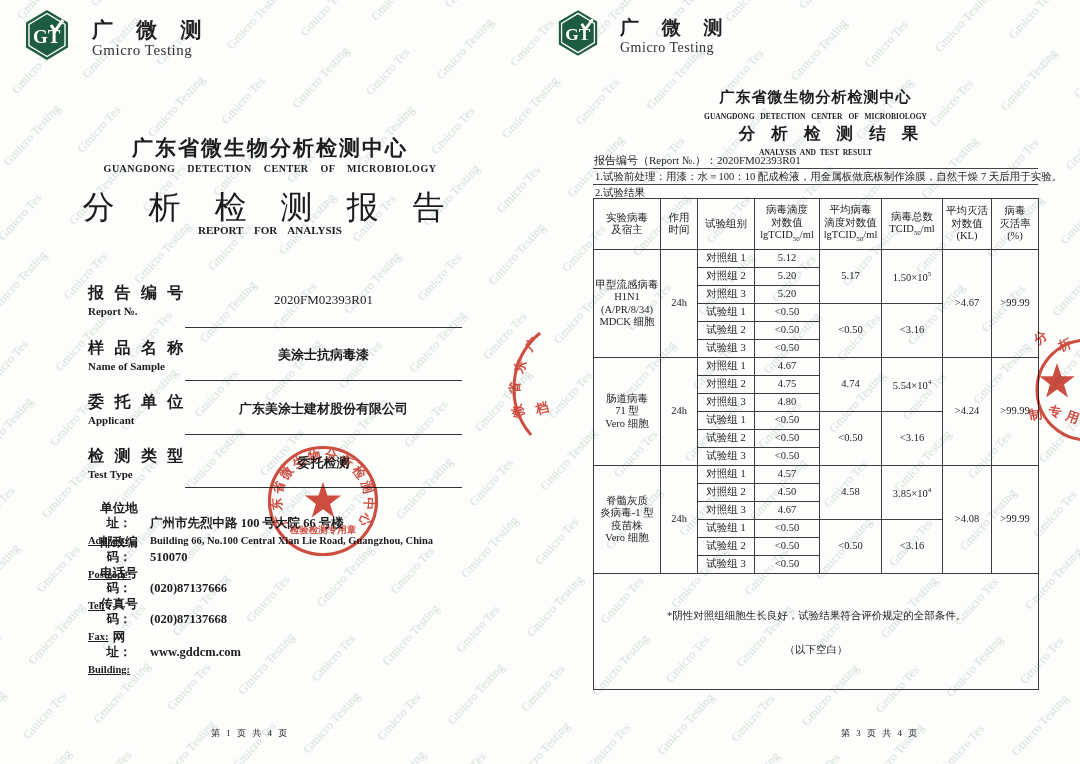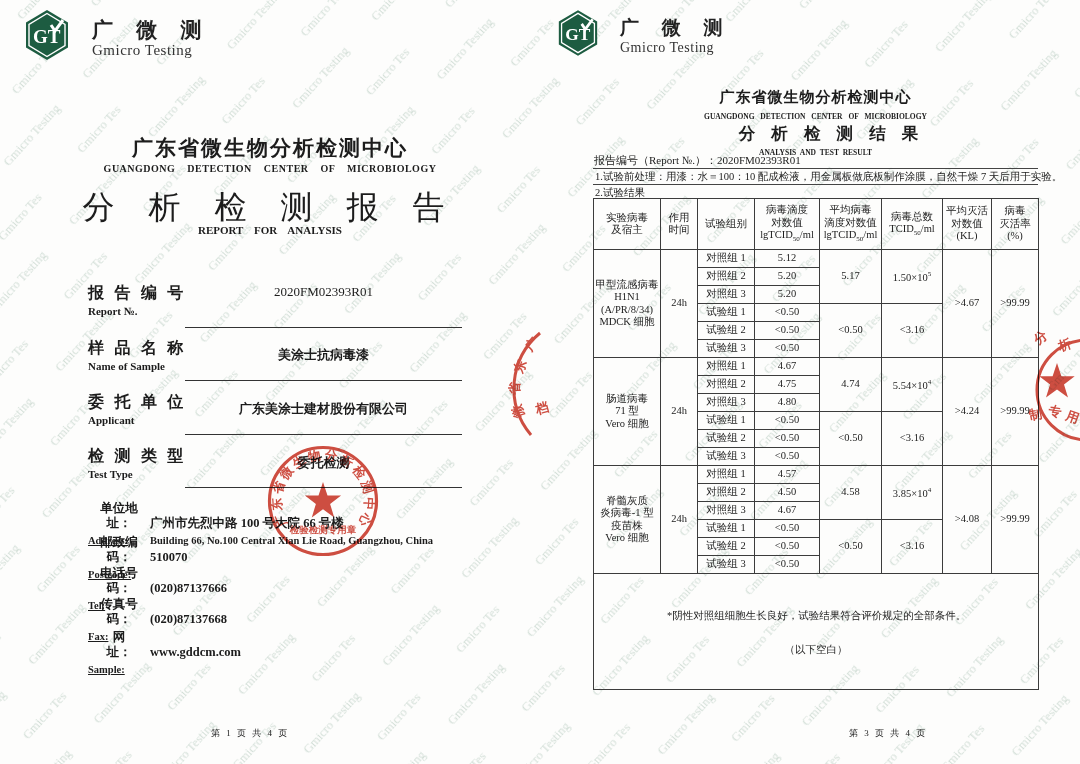--- a/index.html
+++ b/index.html
@@ -80,21 +80,21 @@
     <div class="abs logo-cn" style="left:92px;top:16px;">广 微 测</div>
     <div class="abs logo-en" style="left:92px;top:42px;">Gmicro Testing</div>
 
     <div class="abs c t1" style="left:0;top:134px;width:540px;">广东省微生物分析检测中心</div>
     <div class="abs c t1e" style="left:0;top:163px;width:540px;">GUANGDONG DETECTION CENTER OF MICROBIOLOGY</div>
     <div class="abs c t2" style="left:0;top:186px;width:540px;">分 析 检 测 报 告</div>
     <div class="abs c t2e" style="left:0;top:224px;width:540px;">REPORT FOR ANALYSIS</div>
 
     <div class="abs flab hei" style="left:88px;top:283px;">报 告 编 号</div>
     <div class="abs flabe" style="left:88px;top:305px;">Report №.</div>
-    <div class="abs fval" style="top:284px;text-align:center;">2020FM02393R01</div>
+    <div class="abs fval" style="top:292px;text-align:center;">2020FM02393R01</div>
     <div class="abs fline" style="top:327px;"></div>
 
     <div class="abs flab hei" style="left:88px;top:338px;">样 品 名 称</div>
     <div class="abs flabe" style="left:88px;top:360px;">Name of Sample</div>
     <div class="abs fval b" style="top:346px;">美涂士抗病毒漆</div>
     <div class="abs fline" style="top:380px;"></div>
 
     <div class="abs flab hei" style="left:88px;top:392px;">委 托 单 位</div>
     <div class="abs flabe" style="left:88px;top:414px;">Applicant</div>
     <div class="abs fval b" style="top:400px;">广东美涂士建材股份有限公司</div>
@@ -116,21 +116,21 @@
     <div class="abs contact" style="left:88px;top:566px;width:420px;">
       <div><span class="cnl">电话号码：</span><span class="cnv">(020)87137666</span></div>
       <div><span class="enl">Tel:</span></div>
     </div>
     <div class="abs contact" style="left:88px;top:597px;width:420px;">
       <div><span class="cnl">传真号码：</span><span class="cnv">(020)87137668</span></div>
       <div><span class="enl">Fax:</span></div>
     </div>
     <div class="abs contact" style="left:88px;top:630px;width:420px;">
       <div><span class="cnl">网　　址：</span><span class="cnv">www.gddcm.com</span></div>
-      <div><span class="enl">Sample:</span></div>
+      <div><span class="enl">Building:</span></div>
     </div>
 
     <div class="abs c foot" style="left:150px;top:727px;width:200px;">第 1 页 共 4 页</div>
   </div>
 
   <div class="pg abs" style="left:540px;top:0;width:540px;height:764px;">
 
     <div class="abs" style="left:17px;top:10px;">
       <svg width="42" height="46" viewBox="0 0 46 50">
         <polygon points="23,0 44,12.5 44,37.5 23,50 2,37.5 2,12.5" fill="#1d5c41"></polygon>
@@ -324,21 +324,21 @@
         <tr>
           <td class="notes" colspan="8">
             <div class="notetext">*阴性对照组细胞生长良好，试验结果符合评价规定的全部条件。</div>
             <div class="blanknote">（以下空白）</div>
           </td>
         </tr>
       </tbody>
         </table>
     </div>
 
-    <div class="abs c foot" style="left:248px;top:727px;width:200px;">第 3 页 共 4 页</div>
+    <div class="abs c foot" style="left:240px;top:727px;width:200px;">第 3 页 共 4 页</div>
   </div>
 
   <svg class="seal" style="left:265px;top:443px;" width="116" height="116" viewBox="0 0 116 116">
     <defs>
       <path id="sealArc" d="M 24.0 82.7 A 42 42 0 1 1 92.0 82.7" fill="none"></path>
     </defs>
     <circle cx="58" cy="58" r="53.5" fill="none" stroke="#c93527" stroke-width="3.2"></circle>
     <path d="M58,39 L62.5,52.5 L76.1,52.6 L65.1,60.9 L69.2,74.4 L58,66.2 L46.8,74.4 L50.9,60.9 L39.9,52.6 L53.5,52.5 Z" fill="#c93527"></path>
     <text font-size="12.5" fill="#c93527" font-weight="bold">
       <textPath href="#sealArc" startOffset="2" textLength="180" lengthAdjust="spacing">广东省微生物分析检测中心</textPath>

